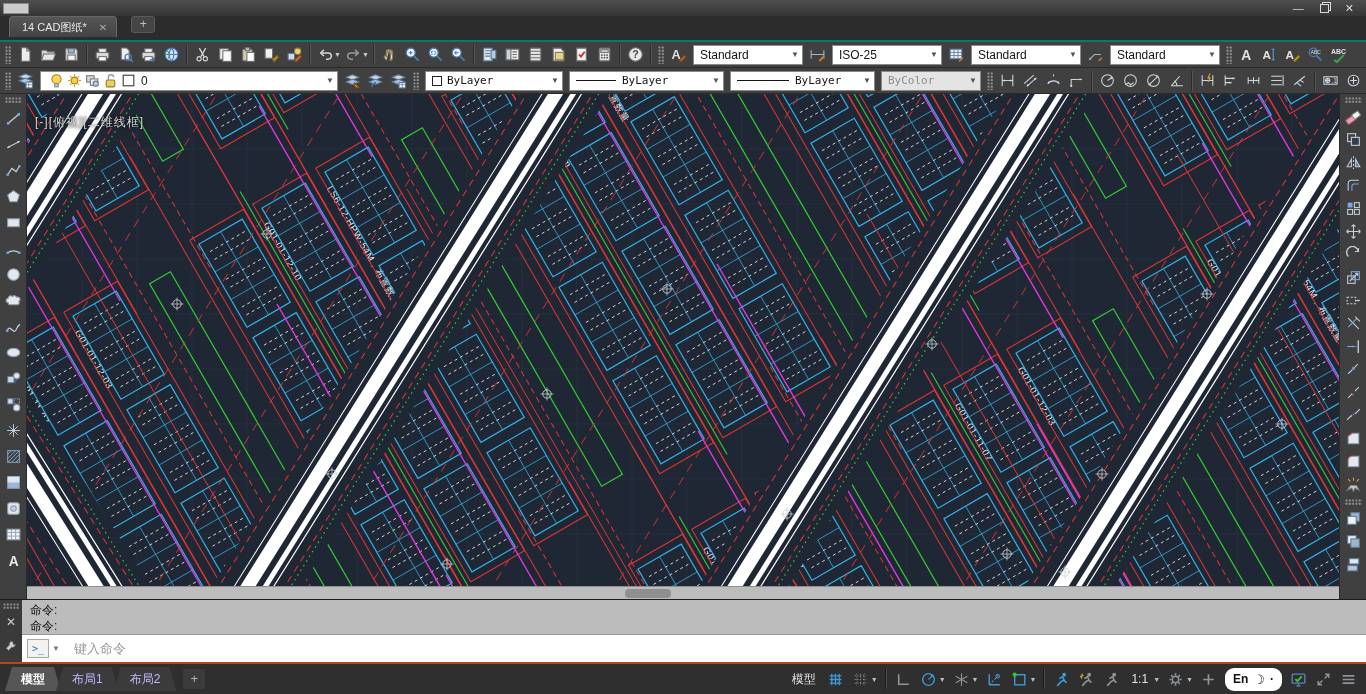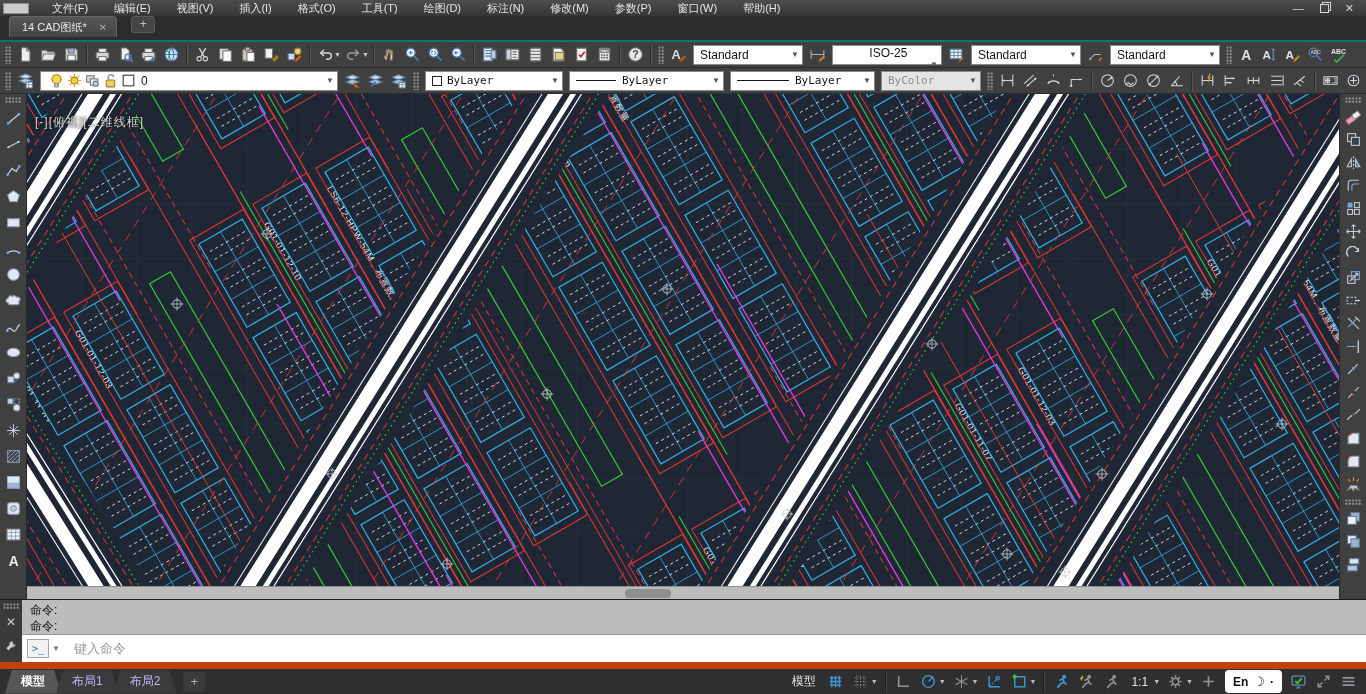--- a/index.html
+++ b/index.html
@@ -58,57 +58,43 @@
 .cmdside .hgrip{width:16px;height:6px;margin:3px 0 6px;background-image:radial-gradient(circle at 1.5px 1.5px,#8a8a8a 1px,transparent 1.3px);background-size:3.3px 3.3px}
 .cmdx{font-size:12px;margin-bottom:10px}
 .cmdmain{flex:1;display:flex;flex-direction:column}
 .cmdhist{height:34px;padding:2px 8px;font-size:12px;line-height:16px;color:#121212}
 .cmdinputrow{flex:1;background:#fff;border-top:1px solid #979797;display:flex;align-items:center;padding-left:5px}
 .promptbox{width:22px;height:19px;border:1px solid #a8a8a8;background:#f2f2f2;color:#2f6ca8;
   font-family:"DejaVu Sans Mono",monospace;font-size:10px;display:flex;align-items:center;justify-content:center}
 .cmdarr{font-size:8px;color:#777;margin:0 6px 0 3px}
 .placeholder{color:#9a9a9a;font-size:13px;margin-left:8px}
 
-.statusbar{flex:0 0 32px;background:#2f2f2f;display:flex;align-items:center;padding:0 5px;border-top:7px solid #c2410c}
+.statusbar{flex:0 0 32px;background:#2f2f2f;display:flex;align-items:center;padding:0 5px;border-top:2px solid #c2410c}
 .laytabs{display:flex;align-items:center;height:100%}
 .laytab{height:24px;display:flex;align-items:center;padding:0 16px;font-size:12px;color:#c4b5fd;background:#3b3b3b;
   clip-path:polygon(7px 0,calc(100% - 7px) 0,100% 100%,0 100%);margin-right:-5px}
 .laytab.active{background:#565656;color:#fff;font-weight:bold}
 .layplus{width:22px;height:20px;background:#3b3b3b;border-radius:2px;color:#b5b5b5;text-align:center;line-height:19px;margin-left:12px;font-size:13px}
 .statusright{margin-left:auto;display:flex;align-items:center;height:100%}
 .sic{width:25px;height:25px;display:flex;align-items:center;justify-content:center;border-radius:2px}
 .sic svg{width:17px;height:17px}
 .stext{color:#e2e2e2;font-size:12px;padding:0 7px}
 .sdd{font-size:7px;color:#bdbdbd;margin:0 3px 0 -2px}
 .ssep{width:0;height:20px;border-left:1px solid #1d1d1d;border-right:1px solid #4a4a4a;margin:0 4px}
-.pill{background:#fff;border-radius:4px;height:23px;display:flex;align-items:center;gap:5px;padding:0 8px;margin:0 4px;
+.pill{background:#fff;border-radius:9px;height:23px;display:flex;align-items:center;gap:5px;padding:0 8px;margin:0 4px;
   color:#111;font-size:12px;font-weight:bold}
 .pill .moon{font-weight:normal;font-size:13px}
 </style>
 </head>
 <body>
 
 <div id="app">
 
   <div class="titlebar">
     <div class="appicon"></div>
-    <nav class="menus" id="menus">
-        <span class="menuitem">文件(F)</span>
-        <span class="menuitem">编辑(E)</span>
-        <span class="menuitem">视图(V)</span>
-        <span class="menuitem">插入(I)</span>
-        <span class="menuitem">格式(O)</span>
-        <span class="menuitem">工具(T)</span>
-        <span class="menuitem">绘图(D)</span>
-        <span class="menuitem">标注(N)</span>
-        <span class="menuitem">修改(M)</span>
-        <span class="menuitem">参数(P)</span>
-        <span class="menuitem">窗口(W)</span>
-        <span class="menuitem">帮助(H)</span>
-      </nav>
     <div class="wincontrols">
       <span class="winbtn">—</span>
       <span class="restore-sq"></span>
       <span class="winbtn">✕</span>
     </div>
   </div>
 
   <div class="tabrow">
     <div class="doctab">
       <span>14 CAD图纸*</span>
@@ -302,21 +288,21 @@
       <div class="combo" style="width: 110px;">
         <span>Standard</span>
         <span class="carr">▼</span>
       </div>
       <span class="icbtn">
         <svg viewBox="0 0 16 16">
           <path d="M2 4v8M14 4v8M2 8h12" stroke="#9fb6c8"></path>
           <path d="M9 13.5l4-4 1.4 1.4-4 4z" fill="#d07828"></path>
         </svg>
       </span>
-      <div class="combo" style="width: 110px; flex-direction: column;">
+      <div class="combo" style="width: 110px;">
         <span>ISO-25</span>
         <span class="carr">▼</span>
       </div>
       <span class="icbtn">
         <svg viewBox="0 0 16 16">
           <rect x="2" y="3" width="11" height="9" fill="#eef2f6" stroke="#5a7a9a"></rect>
           <path d="M2 6h11M2 9h11M5.7 3v9M9.4 3v9" stroke="#5a7a9a" stroke-width=".8"></path>
           <path d="M10 14l3.5-3.5 1 1L11 15z" fill="#d07828"></path>
         </svg>
       </span>

